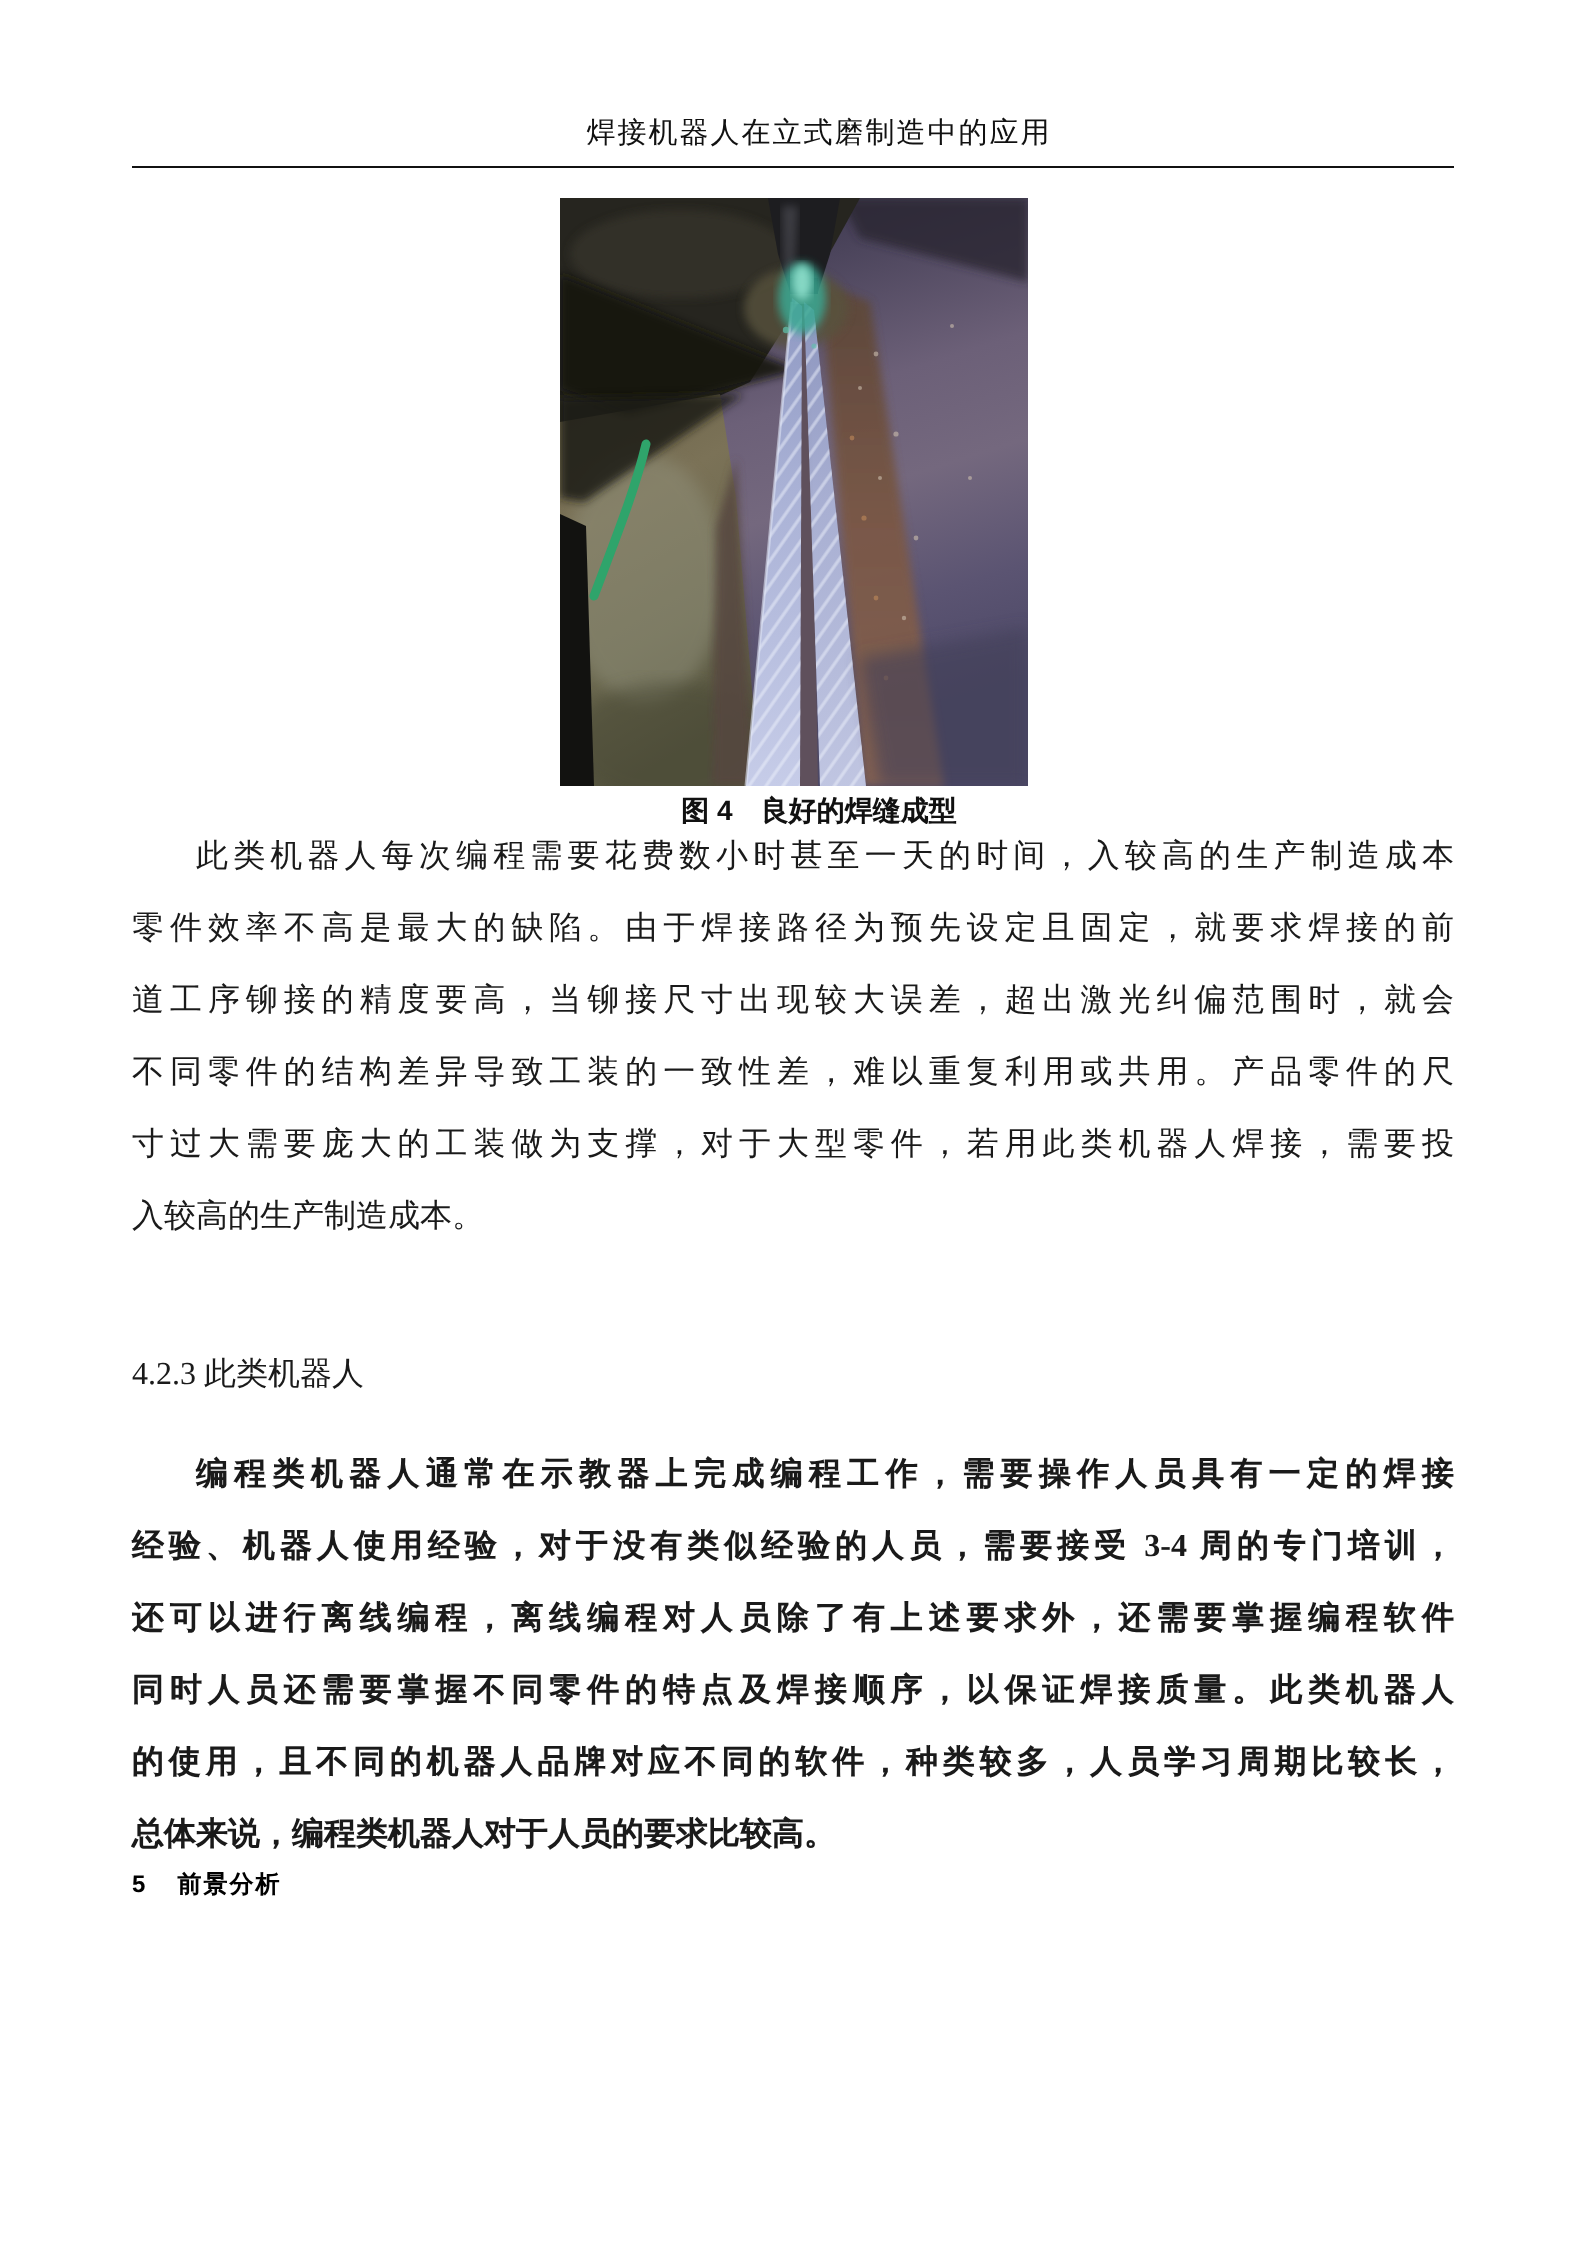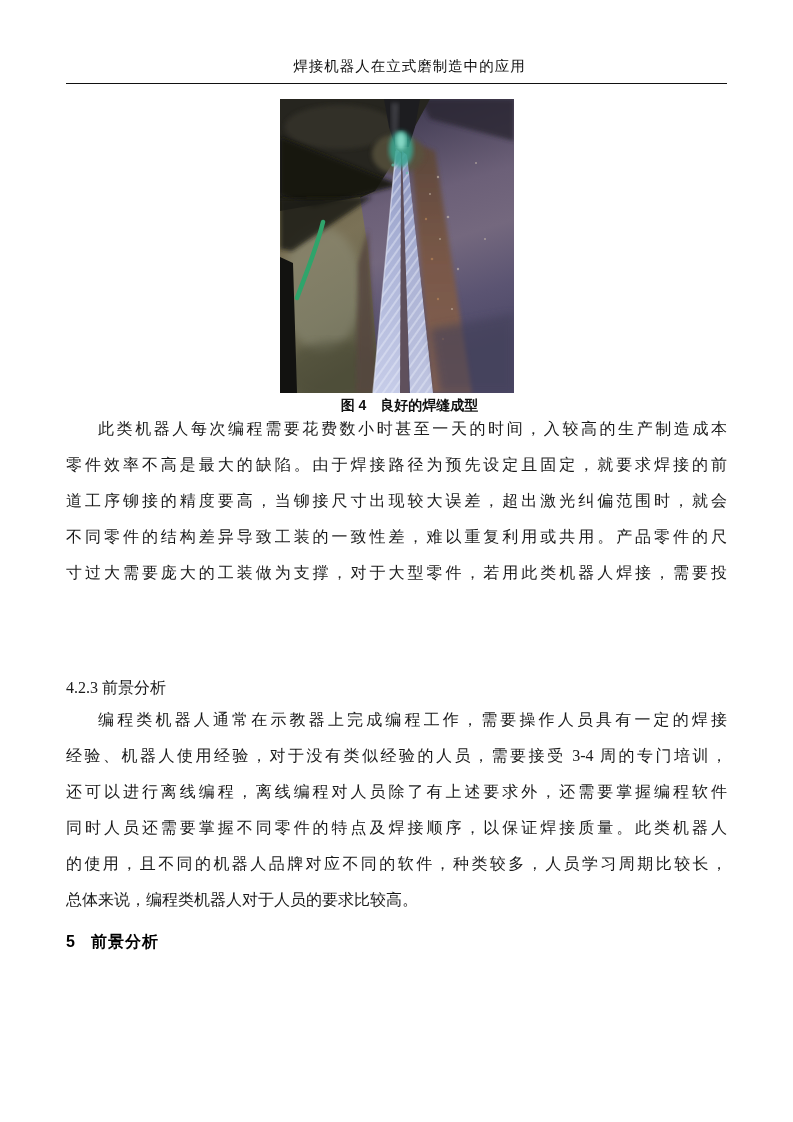--- a/index.html
+++ b/index.html
@@ -30,25 +30,25 @@
   .tline {
     line-height:36px; text-align:justify; text-align-last:justify;
     text-justify:inter-character;
   }
   .tline.short { text-align-last:left; }
   .tline.indent { text-indent:2em; }
   #para1 { top:411px; }
   .heading-sub {
     position:absolute; left:66px; top:670px; font-size:16px; line-height:36px;
   }
-  #para2 { top:702px; }
+  #para2 { top:720px;font-weight:bold; }
   .heading-main {
     position:absolute; left:66px; top:924px; line-height:36px;
     font-family:"Liberation Sans","DejaVu Sans",sans-serif;
-    font-weight:bold; font-size:16px; letter-spacing:1px; color:#000;
+    font-weight:bold; font-size:12px; letter-spacing:1px; color:#000;
   }
   .heading-main .h-num { margin-right:16px; letter-spacing:0; }
   #para3 { top:962px; }
   .footer-bar { position:absolute; top:1048px; left:66px; width:661px; height:9px; }
   .footer-bar svg { display:block; width:661px; height:9px; }
   .footer-page {
     position:absolute; top:1057px; left:0; width:100%; text-align:center;
     font-family:"Liberation Sans","DejaVu Sans",sans-serif; font-size:11.5px; color:#111;
   }
   .footer-issue {
@@ -152,23 +152,24 @@
   <div class="figure-caption">
     <span class="cap-label">图 4</span><span>良好的焊缝成型</span>
   </div>
 
   <div class="para" id="para1">
       <div class="tline indent">此类机器人每次编程需要花费数小时甚至一天的时间，入较高的生产制造成本</div>
       <div class="tline">零件效率不高是最大的缺陷。由于焊接路径为预先设定且固定，就要求焊接的前</div>
       <div class="tline">道工序铆接的精度要高，当铆接尺寸出现较大误差，超出激光纠偏范围时，就会</div>
       <div class="tline">不同零件的结构差异导致工装的一致性差，难以重复利用或共用。产品零件的尺</div>
       <div class="tline">寸过大需要庞大的工装做为支撑，对于大型零件，若用此类机器人焊接，需要投</div>
+      <div class="tline short">入较高的生产制造成本。</div>
     </div>
 
-  <div class="heading-sub">4.2.3 前景分析</div>
+  <div class="heading-sub">4.2.3 此类机器人</div>
 
   <div class="para" id="para2">
       <div class="tline indent">编程类机器人通常在示教器上完成编程工作，需要操作人员具有一定的焊接</div>
       <div class="tline">经验、机器人使用经验，对于没有类似经验的人员，需要接受 3-4 周的专门培训，</div>
       <div class="tline">还可以进行离线编程，离线编程对人员除了有上述要求外，还需要掌握编程软件</div>
       <div class="tline">同时人员还需要掌握不同零件的特点及焊接顺序，以保证焊接质量。此类机器人</div>
       <div class="tline">的使用，且不同的机器人品牌对应不同的软件，种类较多，人员学习周期比较长，</div>
       <div class="tline short">总体来说，编程类机器人对于人员的要求比较高。</div>
     </div>
 

